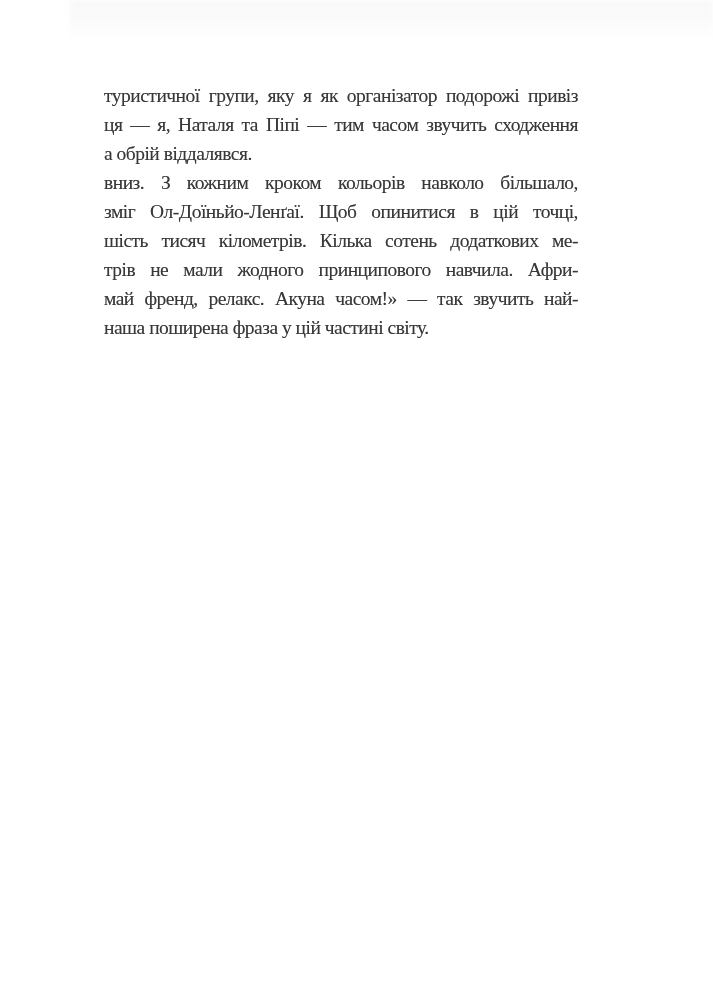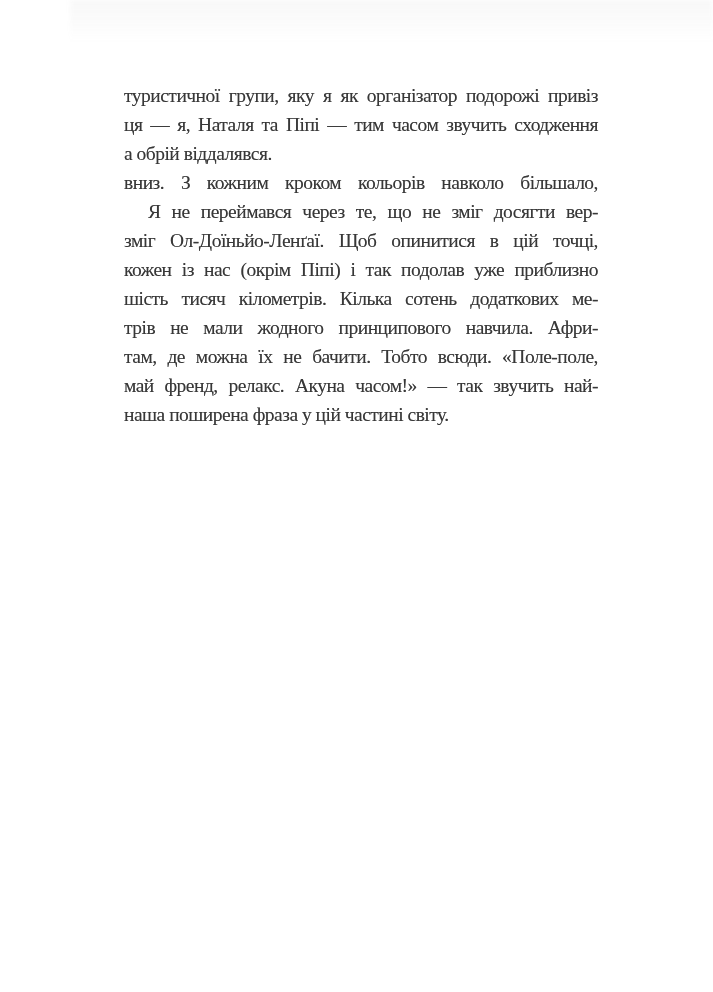--- a/index.html
+++ b/index.html
@@ -20,21 +20,21 @@
     top: 0;
     left: 70px;
     width: 643px;
     height: 48px;
     background: linear-gradient(180deg, rgba(130,130,130,0.055) 0%, rgba(130,130,130,0.03) 45%, rgba(130,130,130,0) 90%);
     filter: blur(2px);
     pointer-events: none;
   }
   .textblock {
     position: absolute;
-    left: 124px;
+    left: 104px;
     top: 81px;
     width: 474px;
     font-family: "Liberation Serif", "DejaVu Serif", serif;
     font-size: 19.5px;
     line-height: 29px;
     letter-spacing: -0.5px;
     color: #383838;
     text-shadow: 0 0 0.6px rgba(56,56,56,0.45);
   }
   .paragraph { margin: 0; }
@@ -58,24 +58,21 @@
   <div class="textblock">
 
     <div class="paragraph">
       <div class="line">туристичної групи, яку я як організатор подорожі привіз</div>
       <div class="line">ця — я, Наталя та Піпі — тим часом звучить сходження</div>
       <div class="line last">а обрій віддалявся.</div>
       <div class="line">вниз. З кожним кроком кольорів навколо більшало,</div>
     </div>
 
     <div class="paragraph">
-      <div class="line indent">Я не переймався через те, що не зміг досягти вер-</div>
       <div class="line">зміг Ол-Доїньйо-Ленґаї. Щоб опинитися в цій точці,</div>
-      <div class="line">кожен із нас (окрім Піпі) і так подолав уже приблизно</div>
       <div class="line">шість тисяч кілометрів. Кілька сотень додаткових ме-</div>
       <div class="line">трів не мали жодного принципового навчила. Афри-</div>
-      <div class="line">там, де можна їх не бачити. Тобто всюди. «Поле-поле,</div>
       <div class="line">май френд, релакс. Акуна часом!» — так звучить най-</div>
       <div class="line last">наша поширена фраза у цій частині світу.</div>
     </div>
 
   </div>
 </div>
 
 </body></html>

